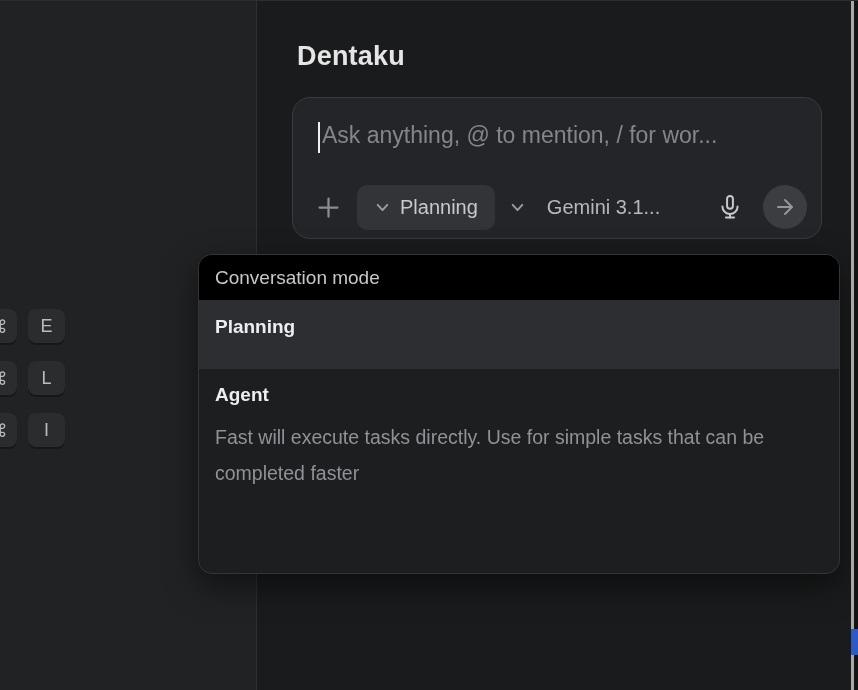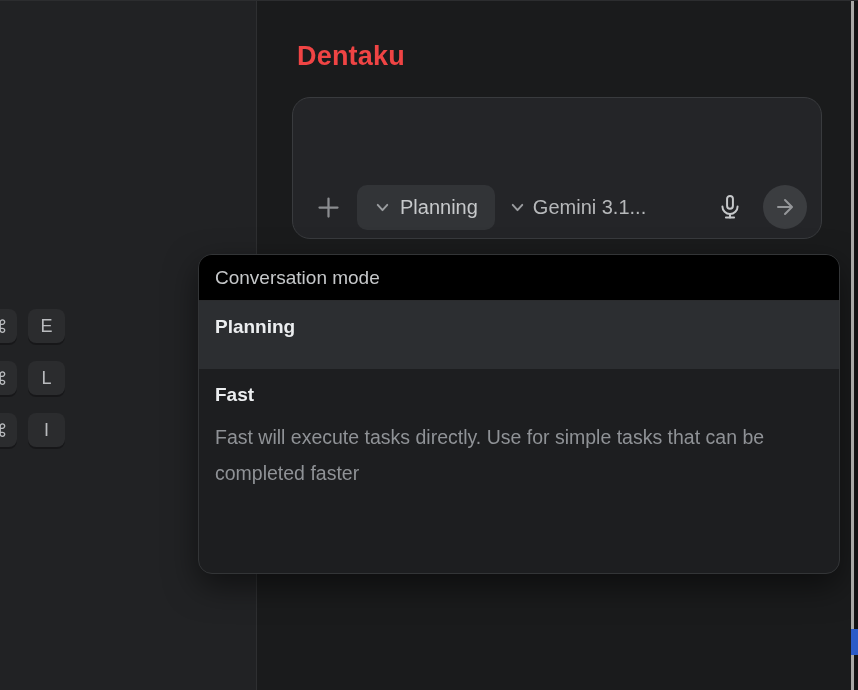--- a/index.html
+++ b/index.html
@@ -19,21 +19,21 @@
     position:absolute; top:0; width:37px; height:34px; border-radius:8px;
     background:#2b2c2e; box-shadow:0 2px 0 rgba(0,0,0,0.3);
     color:#b9bbbe; font-size:18px; display:flex; align-items:center; justify-content:center;
     font-family:"DejaVu Sans", sans-serif;
   }
   .kbd.mod { left:-20px; }
   .kbd.letter { left:28px; font-family:"Liberation Sans", sans-serif; }
   
   .page-title {
     position:absolute; left:297px; top:40px;
-    font-size:27px; font-weight:700; color:#ef4444; letter-spacing:0.2px;
+    font-size:27px; font-weight:700; color:#e5e5e5; letter-spacing:0.2px;
   }
   .composer {
     position:absolute; left:292px; top:96px; width:530px; height:142px;
     background:#242528; border:1px solid #393b3e; border-radius:18px;
   }
   .prompt-input { position:absolute; left:0; top:0; width:100%; height:78px; cursor:text; }
   .caret { position:absolute; left:25px; top:24px; width:2px; height:31px; background:#eef0f2; }
   .placeholder {
     position:absolute; left:29px; top:24px; font-size:23px; color:#83868a;
     white-space:nowrap; max-width:486px; overflow:hidden;
@@ -47,21 +47,21 @@
     display:flex; align-items:center; justify-content:center; width:34px; height:34px;
   }
   .pill {
     margin-left:12px; height:45px; padding:0 17px; border:none; border-radius:10px;
     background:#323437; color:#c7c9cb; font-size:20px; cursor:pointer;
     display:flex; align-items:center; gap:9px; font-family:inherit;
   }
   .ghost-btn {
     margin-left:12px; height:45px; padding:0 2px; border:none; border-radius:10px;
     background:transparent; color:#b6b8ba; font-size:20px; cursor:pointer;
-    display:flex; align-items:center; gap:7px; font-family:inherit; white-space:nowrap;
+    display:flex; align-items:center; gap:21px; font-family:inherit; white-space:nowrap;
   }
   .chev { color:#9b9da0; display:flex; }
   .mic-btn { margin-left:auto; color:#c6c8ca; }
   .send-btn {
     margin-left:16px; width:44px; height:44px; border-radius:50%;
     background:#3b3d40; border:none; color:#95979a; cursor:pointer;
     display:flex; align-items:center; justify-content:center; flex:0 0 auto;
   }
   
   .mode-menu {
@@ -99,20 +99,24 @@
     </div>
     <div class="kbd-row" style="top:412px;">
       <span class="kbd mod">⌘</span>
       <span class="kbd letter">I</span>
     </div>
   </div>
 
   <div class="page-title">Dentaku</div>
 
   <div class="composer">
+    <div class="prompt-input">
+      <span class="caret"></span>
+      <span class="placeholder">Ask anything, @ to mention, / for wor...</span>
+    </div>
     <div class="toolbar">
       <button class="icon-btn">
         <span style="display:flex;">
           <svg width="27" height="27" viewBox="0 0 24 24">
               <path d="M12 4v16M4 12h16" fill="none" stroke="currentColor" stroke-width="2" stroke-linecap="round"></path>
             </svg>
         </span>
       </button>
       <button class="pill">
         <span class="chev">
@@ -150,21 +154,21 @@
       </button>
     </div>
   </div>
 
   <div class="mode-menu">
     <div class="menu-header">Conversation mode</div>
     <div class="menu-option selected">
       <div class="option-title">Planning</div>
     </div>
     <div class="menu-option">
-      <div class="option-title">Fast</div>
+      <div class="option-title">Agent</div>
       <div class="option-desc">Fast will execute tasks directly. Use for simple tasks that can be completed faster</div>
     </div>
   </div>
 
   <div class="edge-light"></div>
   <div class="edge-dark"></div>
   <div class="edge-blue"></div>
 
 </div>
 

